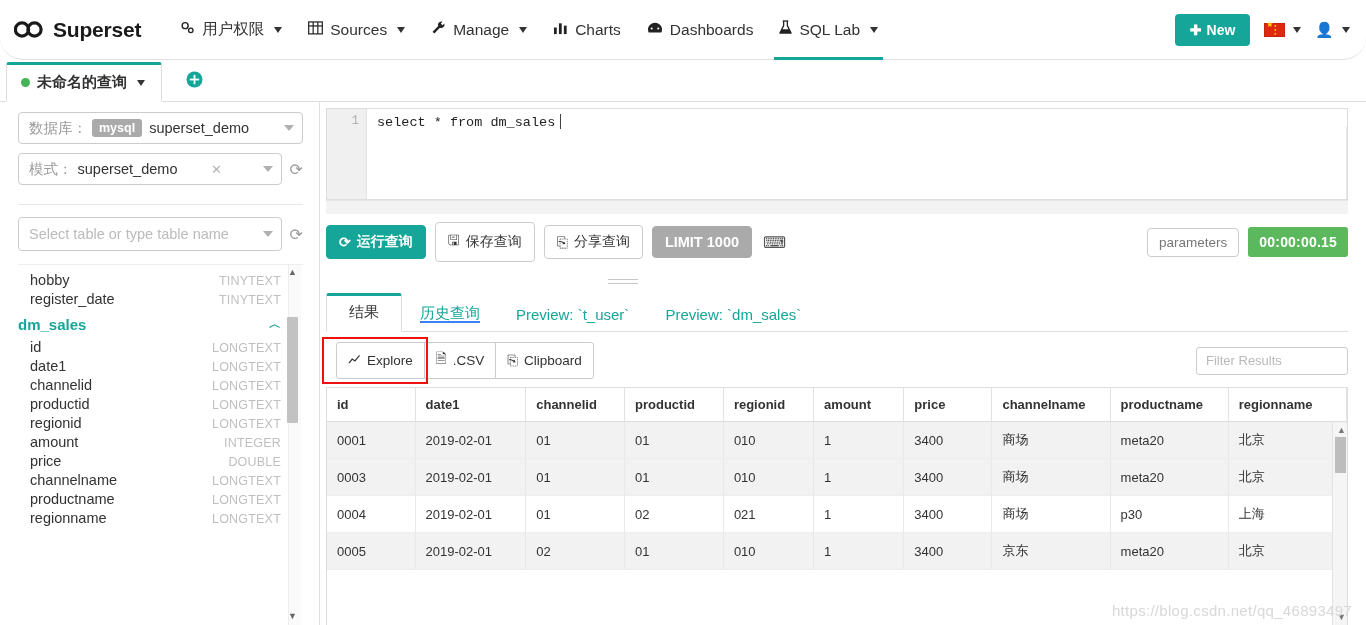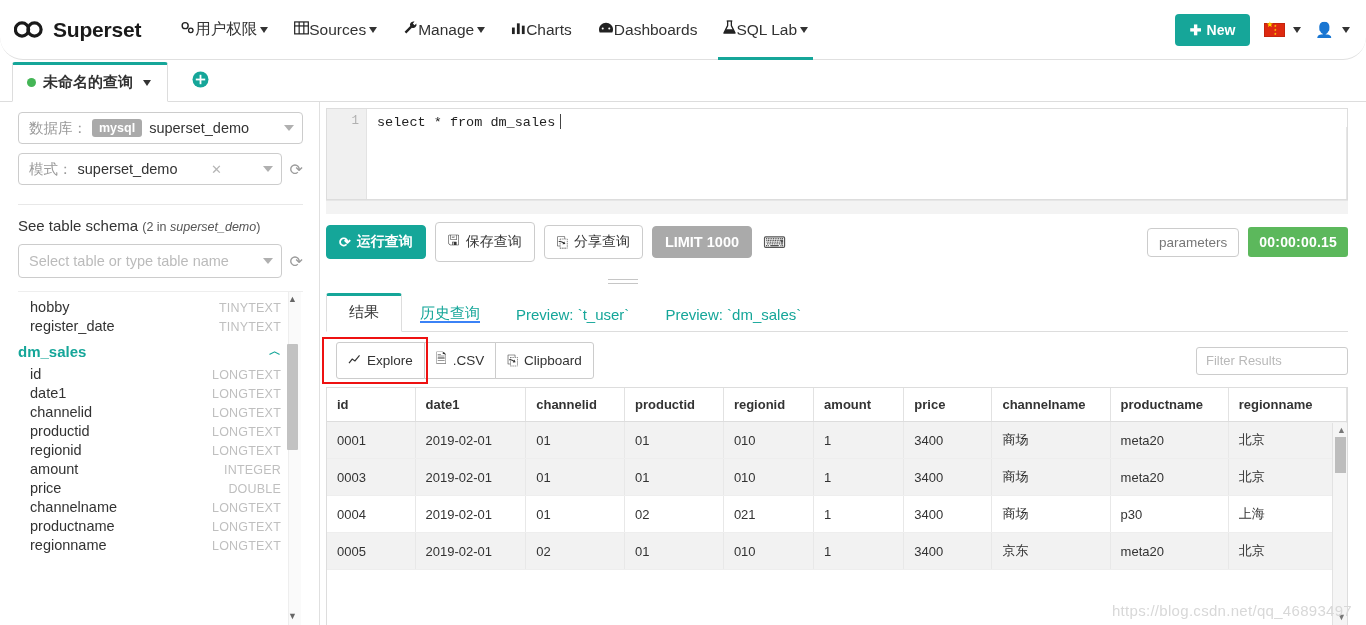--- a/index.html
+++ b/index.html
@@ -24,21 +24,21 @@
     border-radius: 23px;
   }
   .brand {
     display: flex; align-items: center; gap: 9px;
     font-size: 21px; font-weight: bold; color: #1a1a1a;
     margin-right: 26px; letter-spacing: -0.2px;
   }
   .brand-mark { display:block; }
   .nav-items { display: flex; align-items: center; height: 60px; }
   .nav-item {
-    display: flex; align-items: center; 
+    display: flex; align-items: center; gap: 7px;
     padding: 0 13px; height: 60px;
     font-size: 15.5px; color: #323232; cursor: pointer;
     position: relative; white-space: nowrap;
   }
   .nav-item.active::after {
     content: ""; position: absolute; left: 8px; right: 8px; bottom: 0;
     height: 3px; background: #15a699;
   }
   .caret {
     width: 0; height: 0; border-left: 4.5px solid transparent;
@@ -66,21 +66,21 @@
     content: "★★★"; position: absolute; left: 8px; top: 0px;
     color: #ffde00; font-size: 3.5px; line-height: 4px; letter-spacing: 0;
     writing-mode: vertical-rl;
   }
   .user-icon { font-size: 15px; color: #111; }
   .nav-right-group { display: flex; align-items: center; gap: 5px; cursor: pointer; }
 
   
   .tabbar {
     height: 42px; display: flex; align-items: flex-end;
-    border-bottom: 1px solid #ddd; padding-left: 12px; background: #fff;
+    border-bottom: 1px solid #ddd; padding-left: 6px; background: #fff;
   }
   .qtab {
     display: flex; align-items: center; gap: 7px;
     border: 1px solid #ddd; border-bottom: 1px solid #fff;
     border-top: 3px solid #15a699;
     background: #fff; padding: 8px 16px 9px 14px;
     font-size: 15px; font-weight: bold; color: #323232;
     position: relative; top: 1px; cursor: pointer; border-radius: 3px 3px 0 0;
   }
   .dot-green {
@@ -404,24 +404,20 @@
         <span class="sel-label">模式：</span>
         <span class="sel-value">superset_demo</span>
         <span class="sel-clear">✕</span>
         <i class="sel-arrow"></i>
       </div>
       <span class="refresh-icon">⟳</span>
     </div>
 
     <div class="divider"></div>
 
-    <div class="schema-title">
-      <span>See table schema</span>
-      <span class="sub"><span>(2 in </span><i>superset_demo</i><span>)</span></span>
-    </div>
 
     <div class="sel-row">
       <div class="table-select">
         <span>Select table or type table name</span>
         <i class="sel-arrow"></i>
       </div>
       <span class="refresh-icon">⟳</span>
     </div>
 
     <div class="col-scroll">

